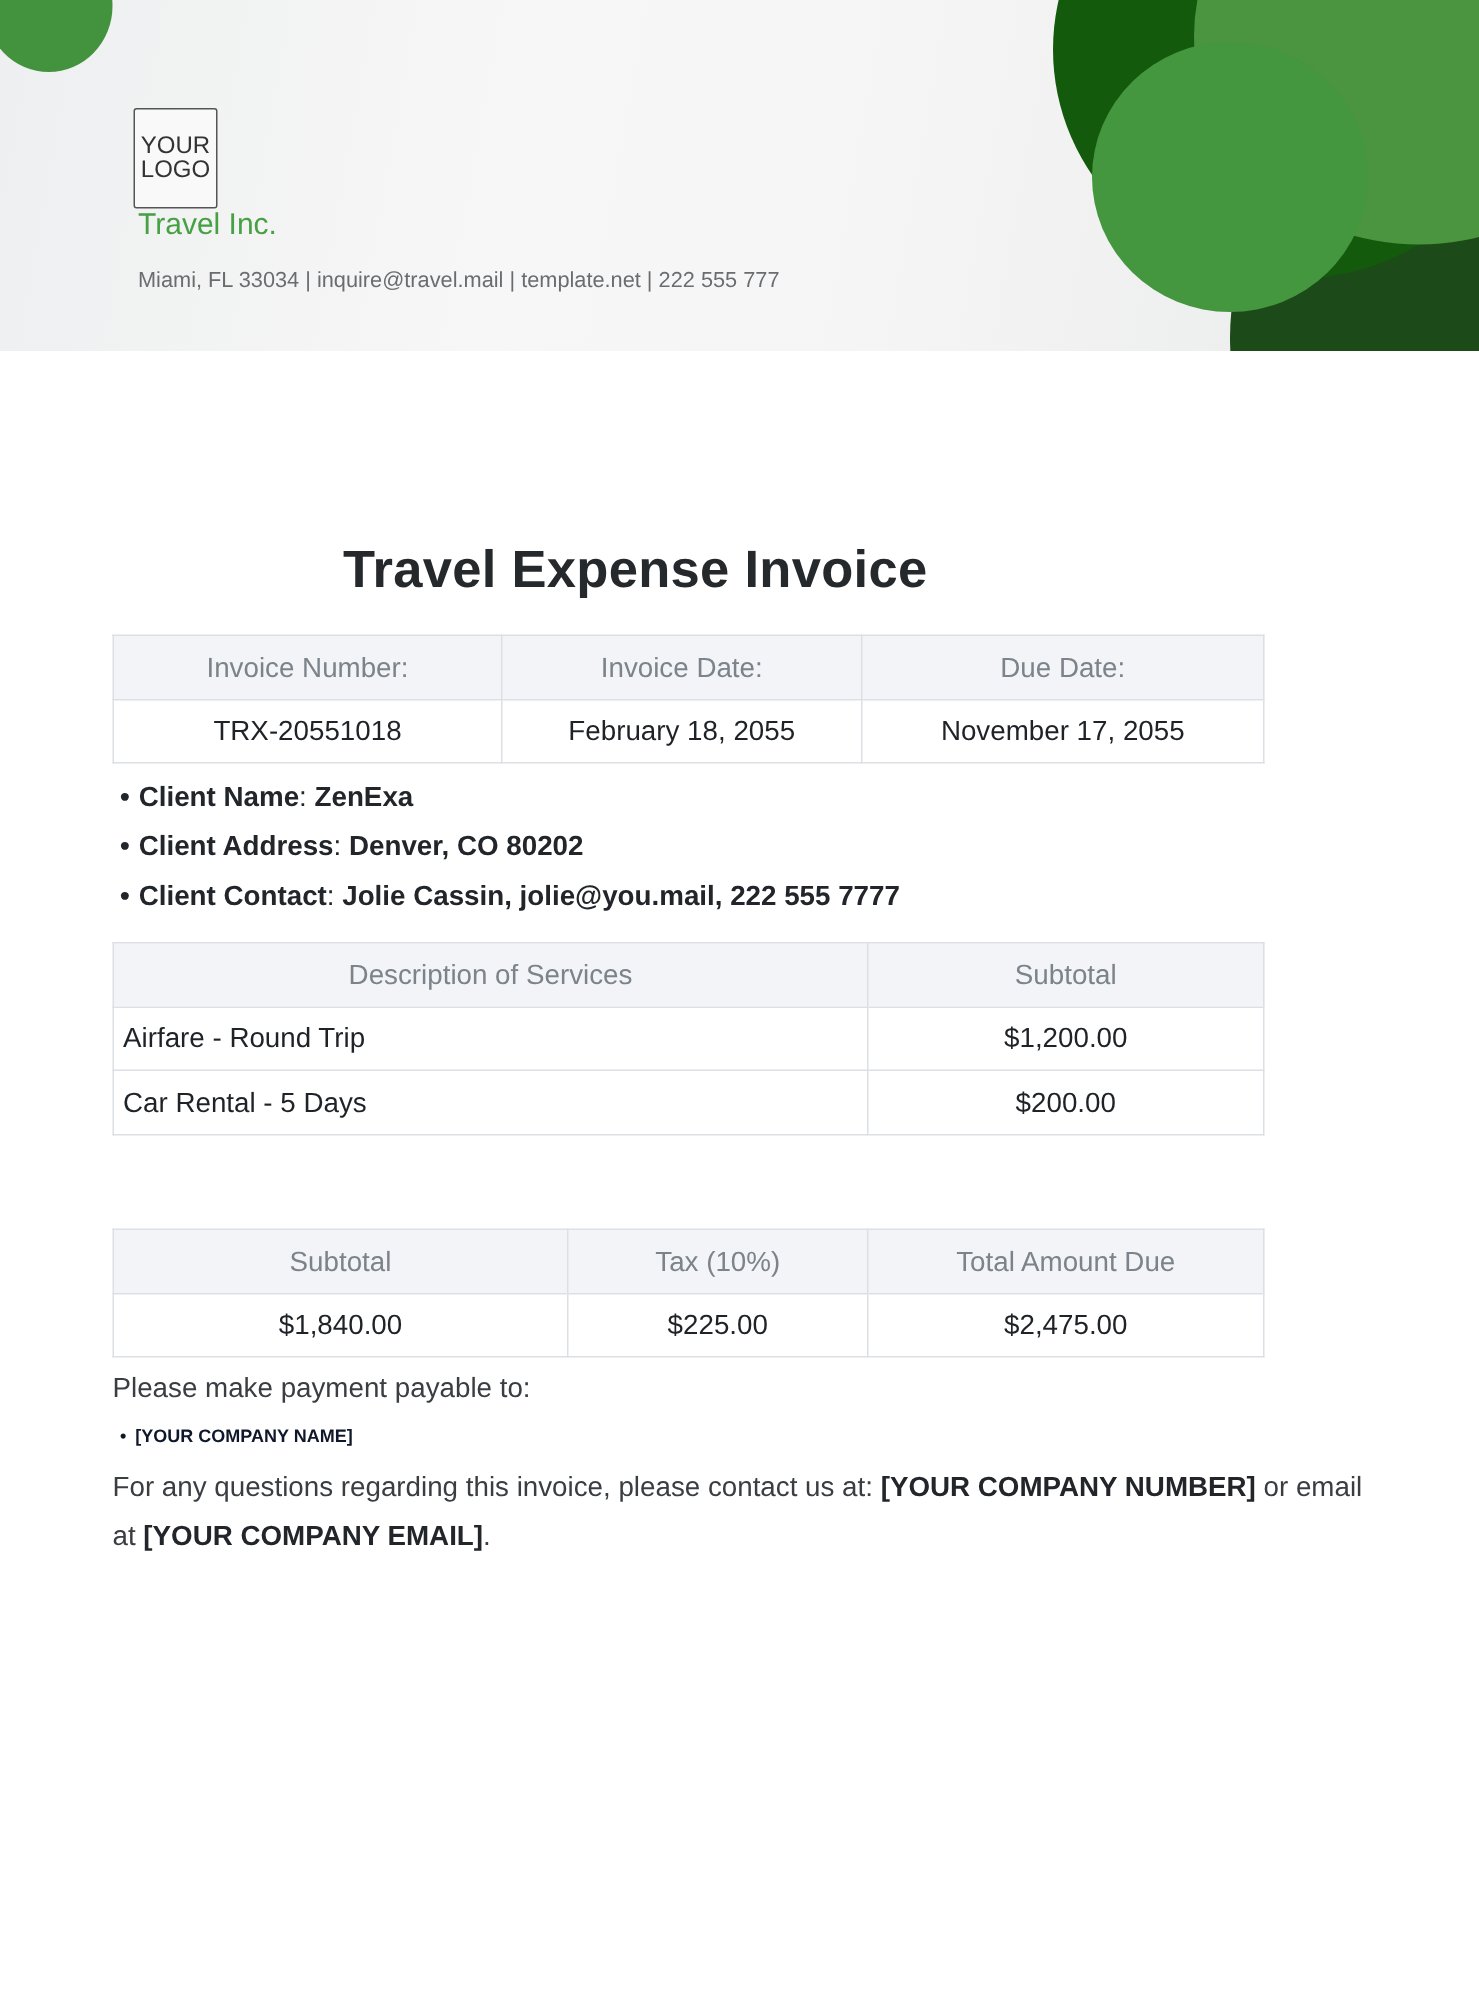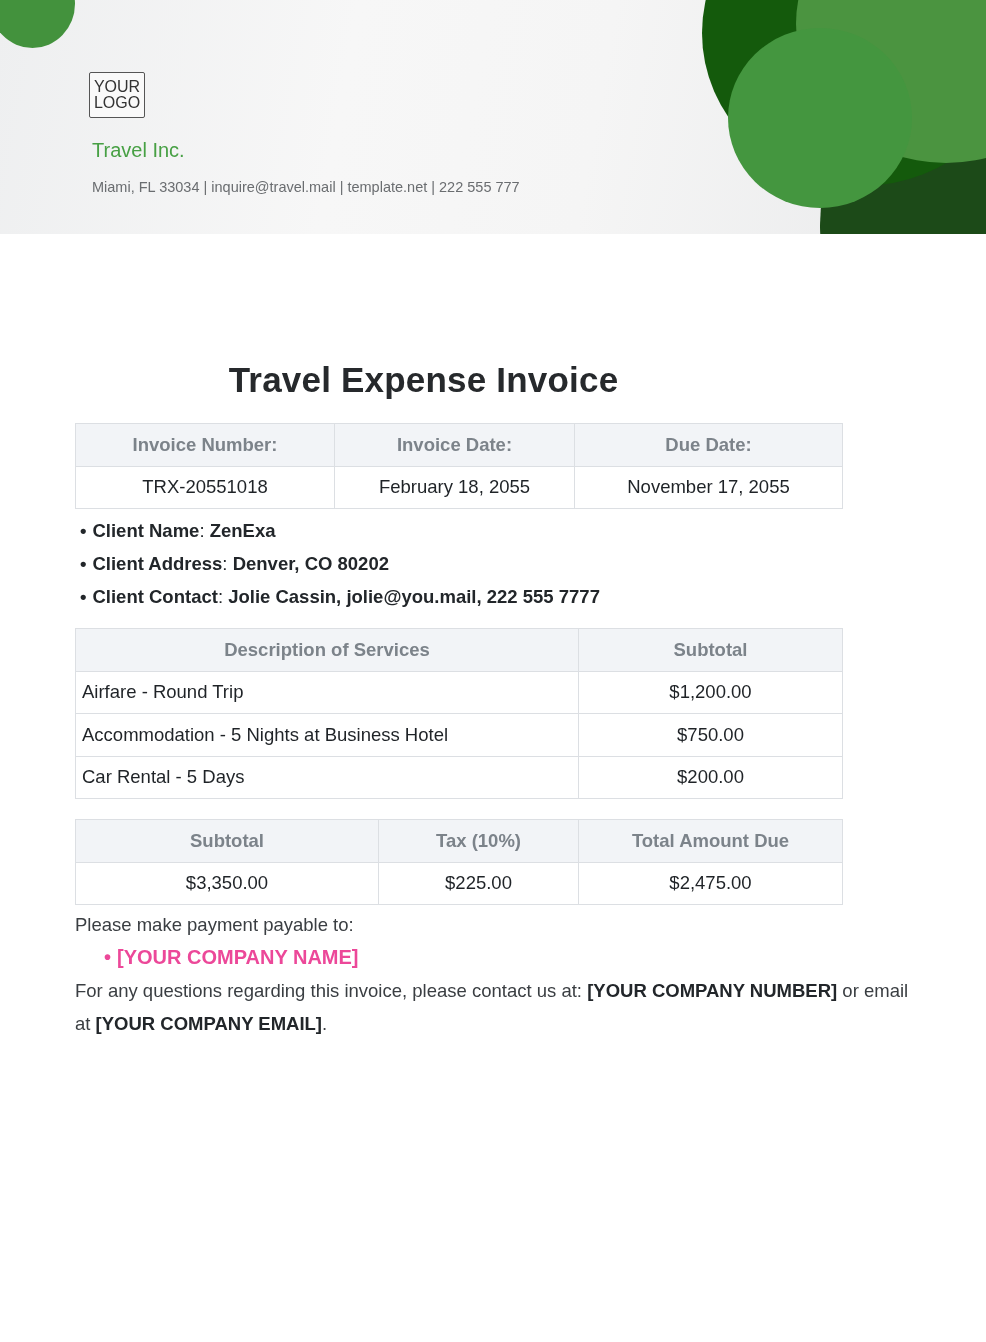--- a/index.html
+++ b/index.html
@@ -12,56 +12,56 @@
       overflow: hidden;
     }
     .shape { position: absolute; border-radius: 50%; }
     .shape-tl { left: -10px; top: -40px; width: 85px; height: 88px; background: #43923d; }
     .shape-dark-bottom { left: 820px; top: 60px; width: 330px; height: 330px; background: #1c4a18; }
     .shape-dark { left: 702px; top: -120px; width: 320px; height: 306px; background: #145a0c; }
     .shape-light-top { left: 796px; top: -115px; width: 300px; height: 278px; background: #4b9440; }
     .shape-mid { left: 728px; top: 28px; width: 184px; height: 180px; background: #44963f; }
 
     .logo-box {
-      position: absolute; left: 89px; top: 72px; width: 56px; height: 46px;
+      position: absolute; left: 89px; top: 72px; width: 56px; height: 67px;
       border: 1.5px solid #555; border-radius: 2px; background: #f9f9f9;
       display: flex; flex-direction: column; justify-content: center; align-items: center;
       font-size: 16px; line-height: 16px; color: #333; font-weight: normal;
     }
     .company-name {
       position: absolute; left: 92px; top: 139px; font-size: 20px; color: #47a044;
     }
     .company-info {
       position: absolute; left: 92px; top: 179px; font-size: 14.5px; color: #6a6d70;
     }
 
     .title {
       position: absolute; left: 0; top: 360px; width: 847px; text-align: center;
       font-size: 35px; font-weight: bold; color: #26292c; letter-spacing: 0.2px;
     }
 
     table { border-collapse: collapse; position: absolute; table-layout: fixed; }
     td, th { border: 1px solid #dcdfe3; font-size: 18.5px; height: 42.5px; }
-    th { background: #f2f4f7; color: #7c838a; font-weight: bold; text-align: center; }
+    th { background: #f2f4f7; color: #7c838a; font-weight: normal; text-align: center; }
     td { color: #1f2327; text-align: center; background: #fff; }
     td.left { text-align: left; padding-left: 6px; }
 
     .t-meta { left: 75px; top: 423px; width: 767px; }
     .t-services { left: 75px; top: 628px; width: 767px; border-radius: 16px; }
     .t-totals { left: 75px; top: 819px; width: 767px; }
 
     .client-list { position: absolute; left: 80px; top: 514px; list-style: none; }
     .client-list li { font-size: 18.5px; line-height: 33px; font-weight: bold; color: #22262a; }
     .bullet { display: inline-block; margin-right: 6px; font-weight: bold; }
     .colon { font-weight: normal; }
 
     .payment { position: absolute; left: 75px; top: 908px; width: 850px; }
     .payment p { font-size: 18.5px; line-height: 33px; color: #3a3e42; }
     .payment ul { list-style: none; padding-left: 5px; }
-    .payment li { font-size: 20px; line-height: 33px; font-weight: bold; color: #ec4899; margin-left: 24px; }
+    .payment li { font-size: 12px; line-height: 33px; font-weight: bold; color: #0f172a; }
     .payment b { color: #22262a; }
   </style>
 </head>
 <body>
 
 <div class="header">
   <div class="shape shape-tl"></div>
   <div class="shape shape-dark-bottom"></div>
   <div class="shape shape-dark"></div>
   <div class="shape shape-light-top"></div>
@@ -117,44 +117,40 @@
   <tbody>
       <tr>
     <th>Description of Services</th>
     <th>Subtotal</th>
   </tr>
   <tr>
     <td class="left">Airfare - Round Trip</td>
     <td>$1,200.00</td>
   </tr>
   <tr>
-    <td class="left">Accommodation - 5 Nights at Business Hotel</td>
-    <td>$750.00</td>
-  </tr>
-  <tr>
     <td class="left">Car Rental - 5 Days</td>
     <td>$200.00</td>
   </tr>
 </tbody>
   </table>
 
 <table class="t-totals">
   <colgroup>
       <col style="width:303px">
       <col style="width:200px">
       <col style="width:264px">
     </colgroup>
   <tbody>
       <tr>
     <th>Subtotal</th>
     <th>Tax (10%)</th>
     <th>Total Amount Due</th>
   </tr>
   <tr>
-    <td>$3,350.00</td>
+    <td>$1,840.00</td>
     <td>$225.00</td>
     <td>$2,475.00</td>
   </tr>
 </tbody>
   </table>
 
 <div class="payment">
   <p>Please make payment payable to:</p>
   <ul>
     <li><span class="bullet">•</span><span>[YOUR COMPANY NAME]</span></li>

